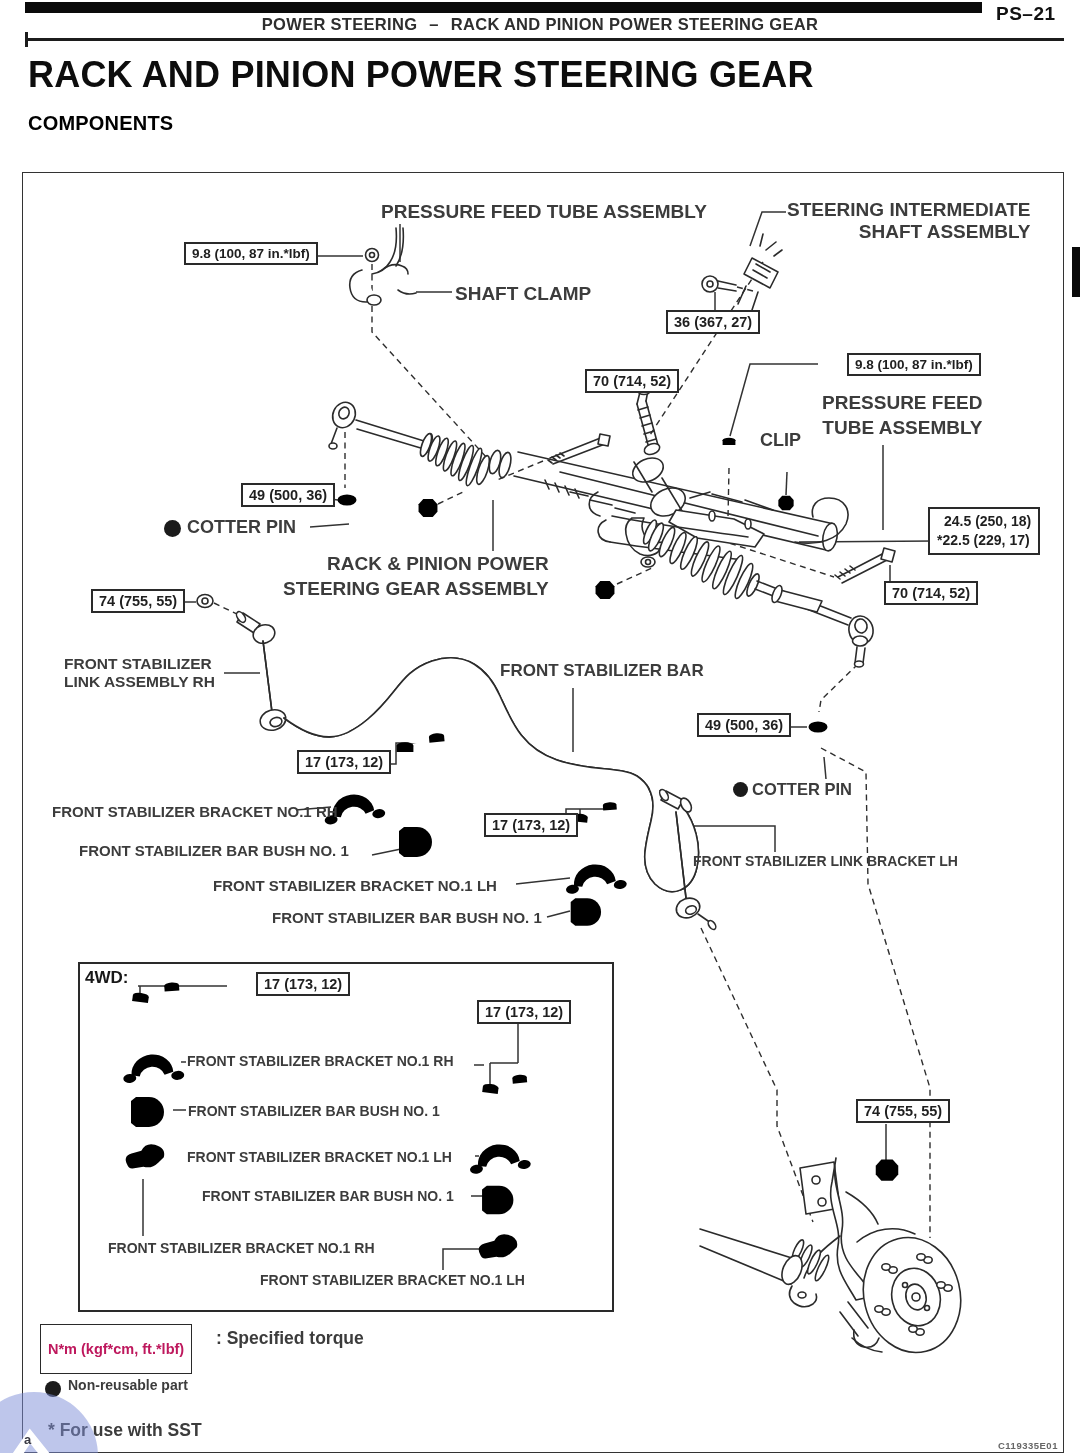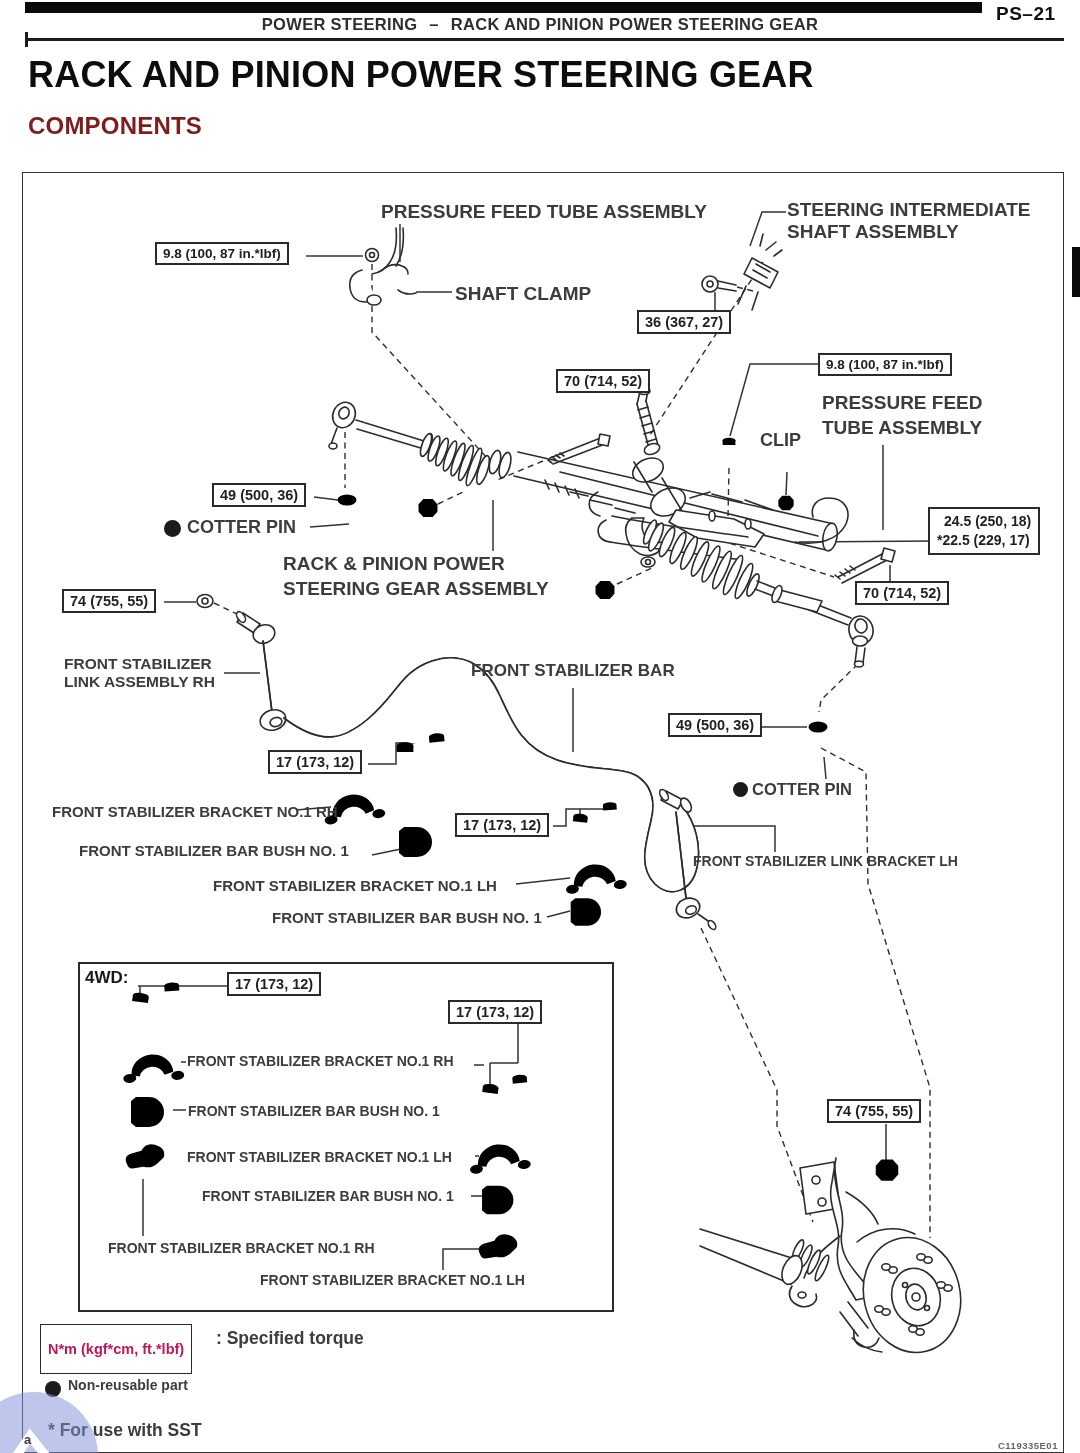--- a/index.html
+++ b/index.html
@@ -7,38 +7,38 @@
         font-family:"Liberation Sans",sans-serif;}
   
   .topbar{position:absolute;left:25px;top:2px;width:957px;height:11px;background:#0a0a0a;}
   .pagecode{position:absolute;left:996px;top:3px;font-weight:bold;font-size:19px;color:#111;letter-spacing:.5px;}
   .runhead{position:absolute;left:0;top:15px;width:1080px;text-align:center;font-weight:bold;
            font-size:16.5px;color:#2e2e2e;letter-spacing:.3px;}
   .runhead span{padding:0 6px;}
   .hrule{position:absolute;left:25px;top:38px;width:1039px;height:3px;background:#1c1c1c;}
   .hrule-tick{position:absolute;left:25px;top:32px;width:3px;height:15px;background:#1c1c1c;}
   .doctitle{position:absolute;left:28px;top:54px;font-weight:bold;font-size:36px;color:#0d0d0d;letter-spacing:.2px;}
-  .sectitle{position:absolute;left:28px;top:112px;font-weight:bold;font-size:24px;color:#7f1d1d;letter-spacing:.2px;}
+  .sectitle{position:absolute;left:28px;top:112px;font-weight:bold;font-size:20px;color:#000000;letter-spacing:.2px;}
   
   .frame{position:absolute;left:22px;top:172px;width:1040px;height:1279px;border:1.6px solid #333;background:#fff;}
   .fourwd-box{position:absolute;left:78px;top:962px;width:532px;height:346px;border:2px solid #2a2a2a;}
   .edgetab{position:absolute;left:1072px;top:247px;width:8px;height:50px;background:#0a0a0a;}
   
   .art{position:absolute;left:0;top:0;width:1080px;height:1453px;pointer-events:none;}
   .dash path{stroke:#2e2e2e;stroke-width:1.4;fill:none;stroke-dasharray:6 4.5;}
   .ln path{stroke:#333;stroke-width:1.5;fill:none;}
   .pt path,.pt ellipse,.pt circle{stroke:#2b2b2b;stroke-width:1.6;fill:#fff;
     stroke-linecap:round;stroke-linejoin:round;}
   .pt .nf{fill:none;}
   
   .lb{position:absolute;font-weight:bold;color:#3c3c3c;white-space:pre-line;line-height:1.18;}
-  .f19{font-size:19px;} .f17{font-size:17px;} .f15{font-size:15px;} .f155{font-size:15.5px;}
+  .f19{font-size:19px;text-align:right;} .f17{font-size:17px;} .f15{font-size:15px;} .f155{font-size:15.5px;}
   .f14{font-size:14px;} .f165{font-size:16.5px;} .f18{font-size:18px;}
   .tq{position:absolute;border:2px solid #2a2a2a;background:#fff;font-weight:bold;color:#1f1f1f;
-      white-space:nowrap;padding:2px 6px;font-size:14.5px;}
+      white-space:nowrap;padding:2px 6px;font-size:14.5px;margin-left:29px;}
   .tq.wide{font-size:13.5px;}
   .tq2{position:absolute;border:2px solid #2a2a2a;background:#fff;font-weight:bold;color:#1f1f1f;
       white-space:nowrap;padding:3px 7px;font-size:14px;line-height:1.35;}
   .tq2 .ind{padding-left:7px;}
   .dot{position:absolute;border-radius:50%;background:#1b1b1b;}
   
   .legend-box{position:absolute;left:40px;top:1324px;border:1.8px solid #2a2a2a;background:#fff;
       font-weight:bold;color:#be185d;font-size:14.5px;padding:16px 7px;white-space:nowrap;}
   .legend-desc{position:absolute;left:216px;top:1328px;font-weight:bold;font-size:17.5px;color:#3c3c3c;}
   .legend-nr{position:absolute;left:68px;top:1377px;font-weight:bold;font-size:14px;color:#3c3c3c;}
@@ -353,21 +353,21 @@
 TUBE ASSEMBLY</div>
   <div class="lb f19" style="left:787px;top:199px">STEERING INTERMEDIATE
 SHAFT ASSEMBLY</div>
   <div class="lb f18" style="left:760px;top:430px">CLIP</div>
   <div class="dot" style="left:164px;top:520px;width:17px;height:17px"></div>
   <div class="lb f18" style="left:187px;top:517px">COTTER PIN</div>
   <div class="lb f19" style="left:283px;top:552px;line-height:1.3">RACK &amp; PINION POWER
 STEERING GEAR ASSEMBLY</div>
   <div class="lb f155" style="left:64px;top:655px">FRONT STABILIZER
 LINK ASSEMBLY RH</div>
-  <div class="lb f17" style="left:471px;top:661px">FRONT STABILIZER BAR</div>
+  <div class="lb f17" style="left:500px;top:661px">FRONT STABILIZER BAR</div>
   <div class="dot" style="left:733px;top:782px;width:15px;height:15px"></div>
   <div class="lb f165" style="left:752px;top:780px">COTTER PIN</div>
   <div class="lb f14" style="left:693px;top:853px">FRONT STABILIZER LINK BRACKET LH</div>
   <div class="lb f15" style="left:52px;top:803px">FRONT STABILIZER BRACKET NO.1 RH</div>
   <div class="lb f15" style="left:79px;top:842px">FRONT STABILIZER BAR BUSH NO. 1</div>
   <div class="lb f15" style="left:213px;top:877px">FRONT STABILIZER BRACKET NO.1 LH</div>
   <div class="lb f15" style="left:272px;top:909px">FRONT STABILIZER BAR BUSH NO. 1</div>
   <div class="lb f17" style="left:85px;top:968px;color:#181818">4WD:</div>
   <div class="lb f14" style="left:187px;top:1053px">FRONT STABILIZER BRACKET NO.1 RH</div>
   <div class="lb f14" style="left:188px;top:1103px">FRONT STABILIZER BAR BUSH NO. 1</div>

